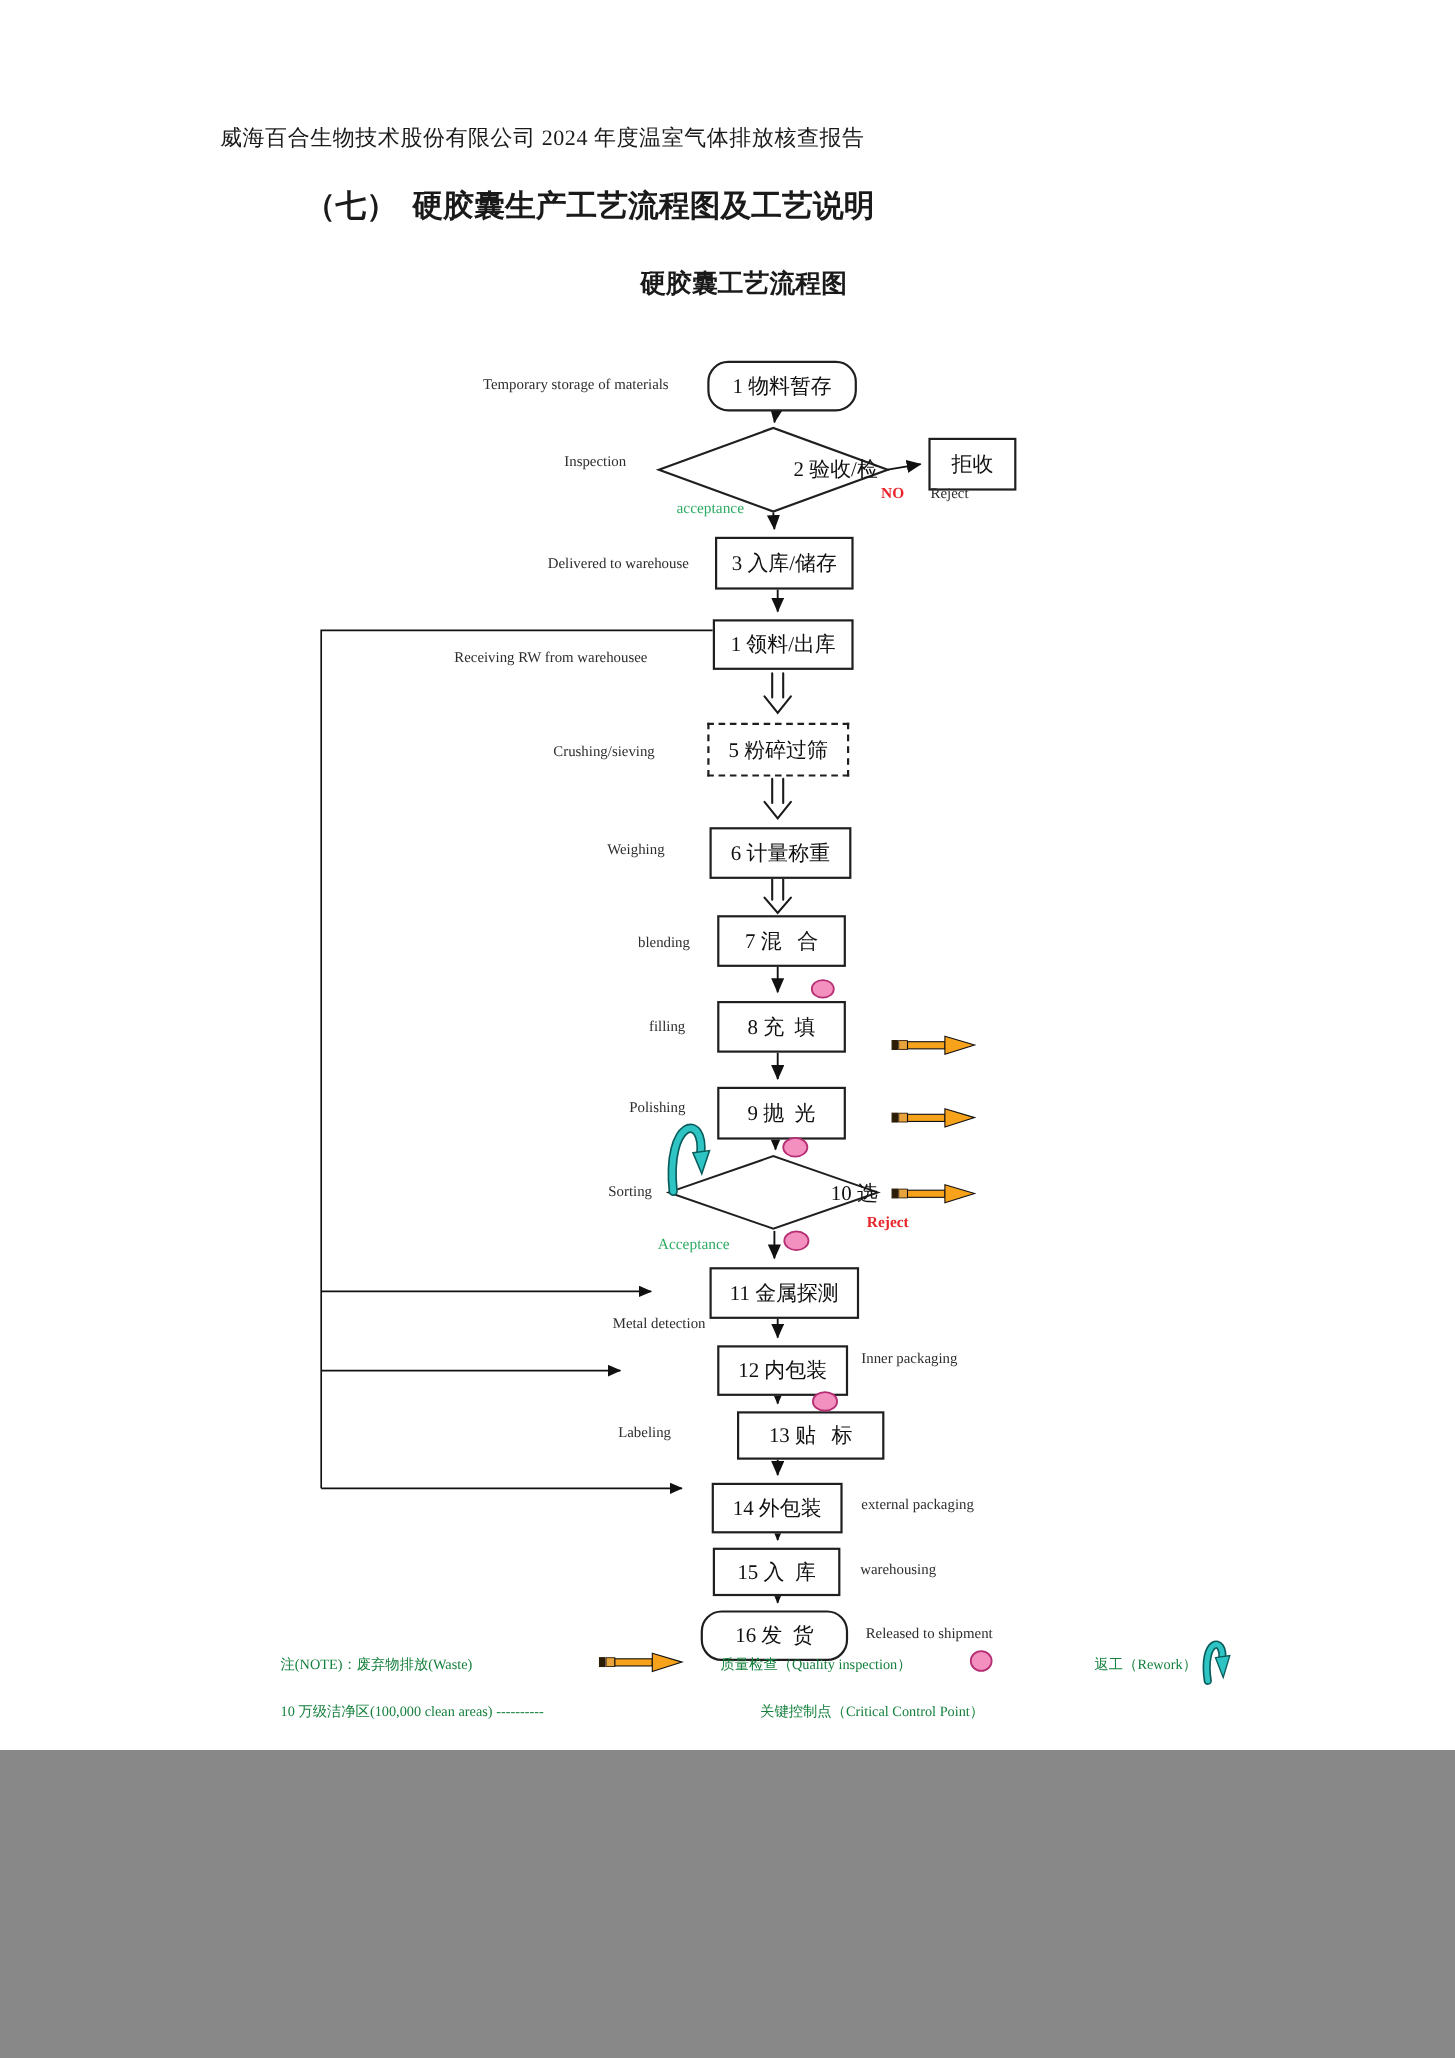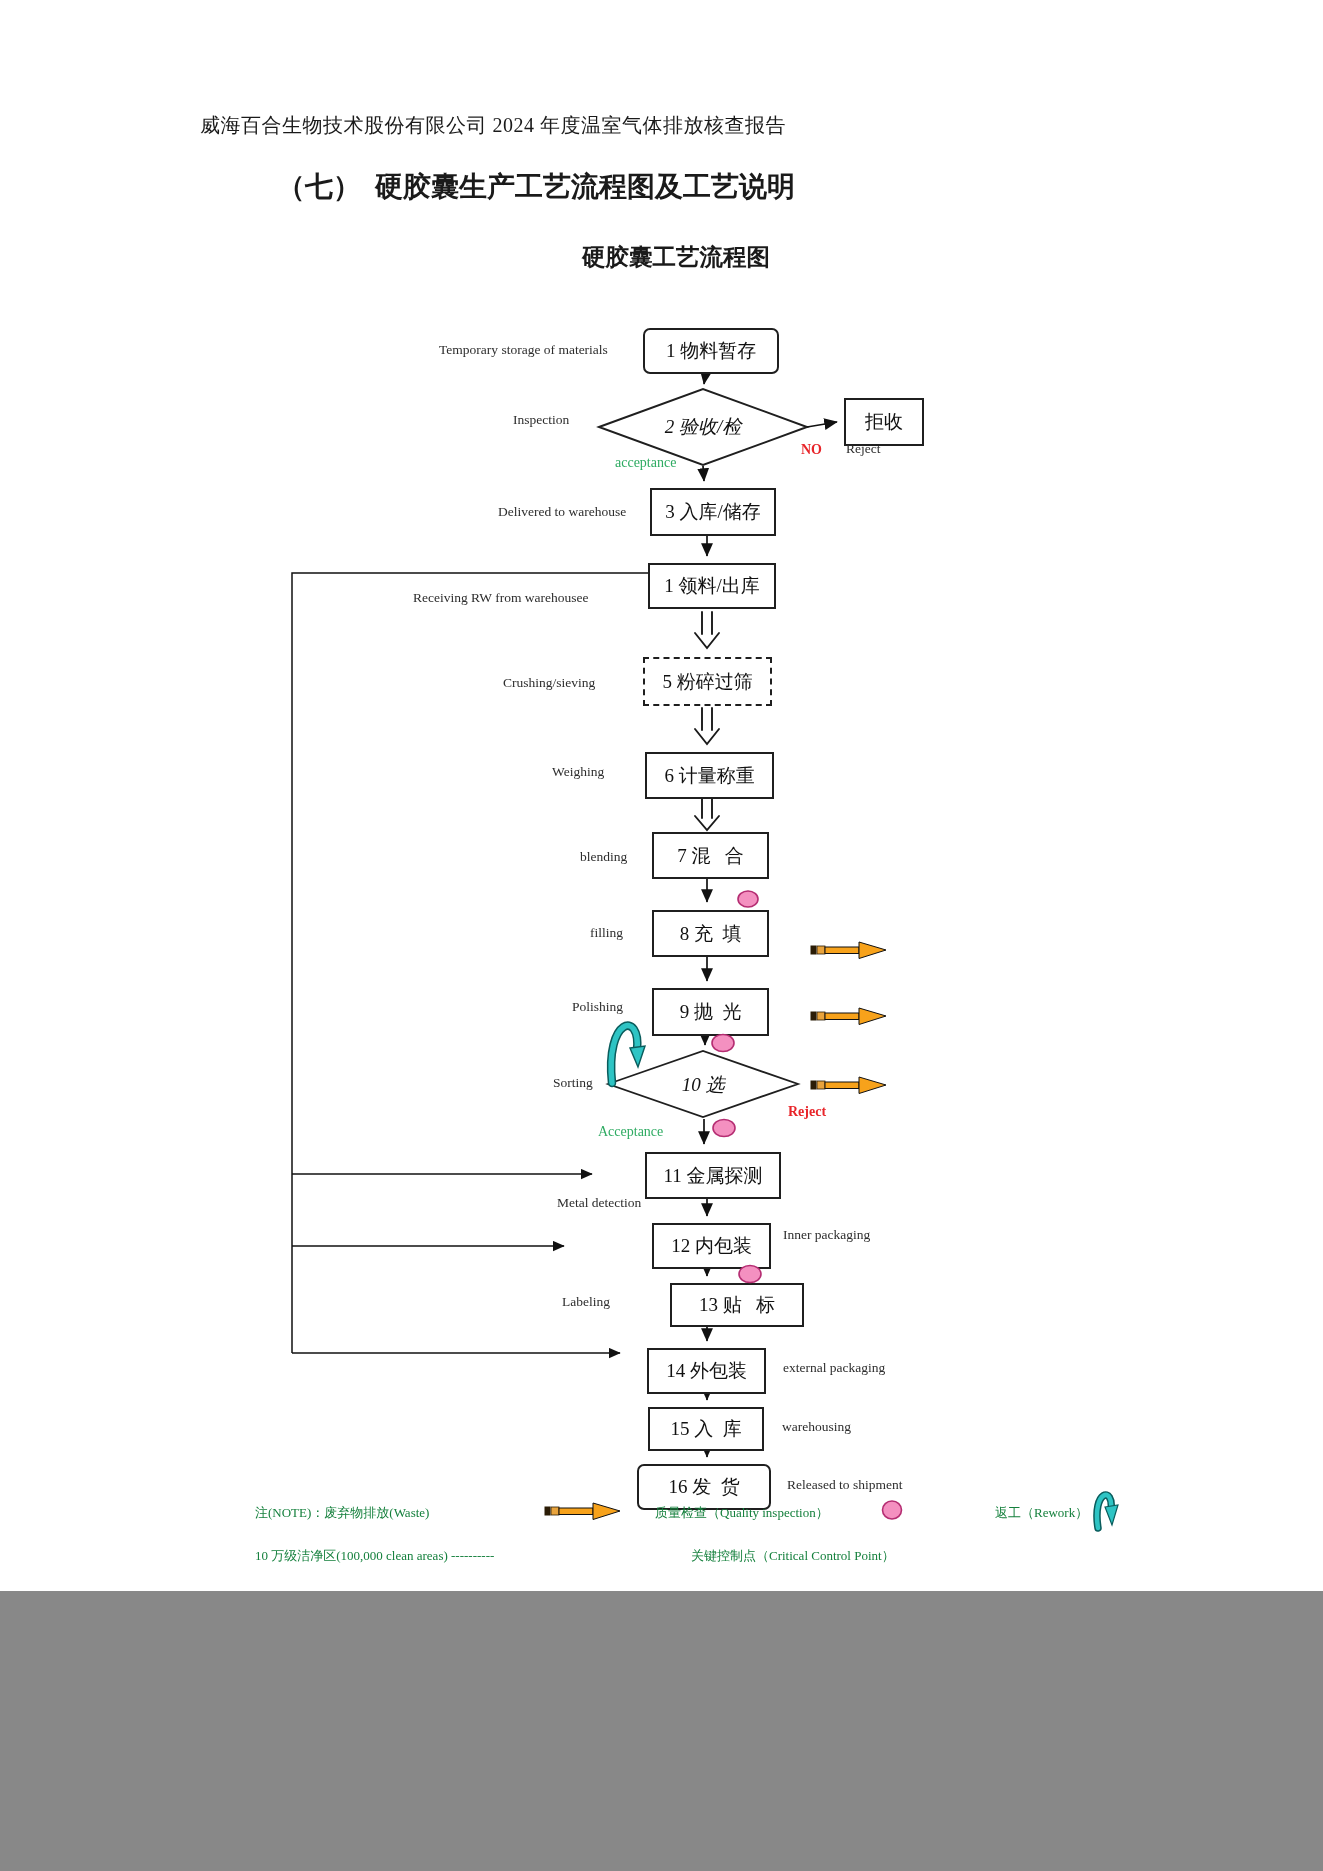--- a/index.html
+++ b/index.html
@@ -1,23 +1,23 @@
 <!DOCTYPE html>
 <html><head>
 <meta charset="utf-8">
 <style>
   html,body{margin:0;padding:0;background:#888;}
   #page{position:relative;width:1323px;height:1591px;background:#ffffff;margin:0 auto;overflow:hidden;
         font-family:"Liberation Serif","DejaVu Serif",serif;color:#1a1a1a;}
   svg.layer{position:absolute;left:0;top:0;pointer-events:none;}
   .node{position:absolute;background:#fff;border:2px solid #1f1f1f;display:flex;align-items:center;justify-content:center;
         font-size:19px;color:#111;white-space:pre;z-index:2;}
-  .node.rounded{border-radius:7px;}
+  .node.rounded{border-radius:19px;}
   .node.dashed{border-style:dashed;border-width:2px;}
-  .dtext{position:absolute;width:190px;text-align:center;font-size:19px;color:#111;white-space:pre;z-index:2;font-style:italic;}
+  .dtext{position:absolute;width:190px;text-align:right;font-size:19px;color:#111;white-space:pre;z-index:2;}
   .elabel{position:absolute;font-size:13.5px;color:#2d2d2d;white-space:nowrap;z-index:2;}
   .green{color:#2eab62;font-size:14px;}
   .red{color:#e8252a;font-weight:bold;font-size:14px;text-align:right;}
   .legend-text{position:absolute;font-size:13px;color:#15803d;white-space:pre;z-index:2;}
   .hdr{position:absolute;left:200px;top:112px;font-size:20px;letter-spacing:0.5px;white-space:pre;z-index:2;}
   .sect{position:absolute;left:277px;top:168px;font-size:28px;font-weight:bold;white-space:pre;z-index:2;}
   .ctitle{position:absolute;left:582px;top:241px;font-size:23.5px;font-weight:bold;white-space:pre;z-index:2;}
   .pnote{position:absolute;left:255px;top:1601px;font-size:21px;font-weight:normal;white-space:pre;z-index:2;}
   .pageno{position:absolute;left:640px;top:1692px;width:44px;text-align:left;font-size:15px;z-index:2;}
 </style>

